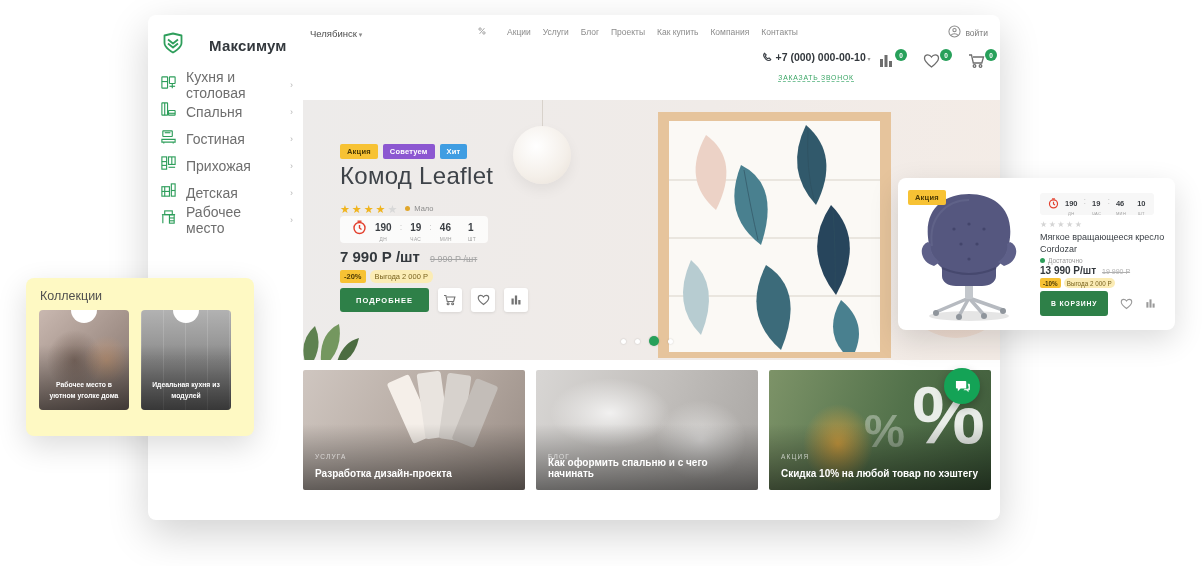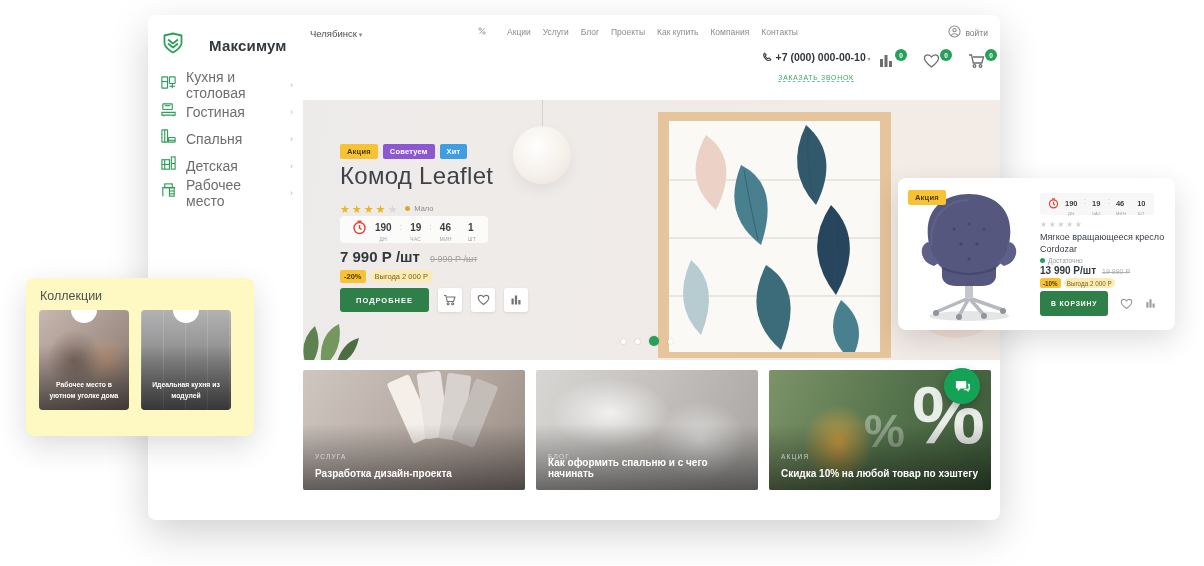--- a/index.html
+++ b/index.html
@@ -159,40 +159,54 @@
                 <line x1="10" y1="13" x2="16" y2="13"></line>
                 <line x1="13" y1="10" x2="13" y2="15"></line>
             </svg>
           </span>
           <span class="mi-label">Кухня и столовая</span>
           <span class="mi-arrow"></span>
         </div>
         <div class="menu-item">
           <span>
             <svg width="17" height="17" viewBox="0 0 18 18" fill="none" stroke="#2e9e5b" stroke-width="1.2">
+              <rect x="2" y="2" width="6" height="13" rx="0.5"></rect>
+                <line x1="5" y1="2" x2="5" y2="15"></line>
+              <rect x="9" y="10" width="7" height="5" rx="0.5"></rect>
+                <line x1="9" y1="13" x2="16" y2="13"></line>
+            </svg>
+          </span>
+          <span class="mi-label">Спальня</span>
+          <span class="mi-arrow"></span>
+        </div>
+        <div class="menu-item">
+          <span>
+            <svg width="17" height="17" viewBox="0 0 18 18" fill="none" stroke="#2e9e5b" stroke-width="1.2">
               <rect x="3" y="3" width="10" height="6" rx="0.5"></rect>
                 <line x1="5" y1="5" x2="11" y2="5"></line>
               <path d="M2 12 h14 v3 h-14 z"></path>
                 <line x1="4" y1="15" x2="4" y2="16.5"></line>
                 <line x1="14" y1="15" x2="14" y2="16.5"></line>
             </svg>
           </span>
           <span class="mi-label">Гостиная</span>
           <span class="mi-arrow"></span>
         </div>
         <div class="menu-item">
           <span>
             <svg width="17" height="17" viewBox="0 0 18 18" fill="none" stroke="#2e9e5b" stroke-width="1.2">
-              <rect x="2" y="2" width="6" height="13" rx="0.5"></rect>
-                <line x1="5" y1="2" x2="5" y2="15"></line>
-              <rect x="9" y="10" width="7" height="5" rx="0.5"></rect>
+              <rect x="2" y="2" width="5" height="13"></rect>
+                <line x1="2" y1="7" x2="7" y2="7"></line>
+                <line x1="2" y1="11" x2="7" y2="11"></line>
+              <rect x="9" y="2" width="7" height="8"></rect>
+                <line x1="12.5" y1="2" x2="12.5" y2="10"></line>
                 <line x1="9" y1="13" x2="16" y2="13"></line>
             </svg>
           </span>
-          <span class="mi-label">Спальня</span>
+          <span class="mi-label">Прихожая</span>
           <span class="mi-arrow"></span>
         </div>
         <div class="menu-item">
           <span>
             <svg width="17" height="17" viewBox="0 0 18 18" fill="none" stroke="#2e9e5b" stroke-width="1.2">
               <rect x="2" y="5" width="8" height="10"></rect>
                 <line x1="5" y1="5" x2="5" y2="15"></line>
                 <line x1="2" y1="10" x2="10" y2="10"></line>
               <rect x="12" y="2" width="4" height="13"></rect>
                 <line x1="12" y1="9" x2="16" y2="9"></line>

